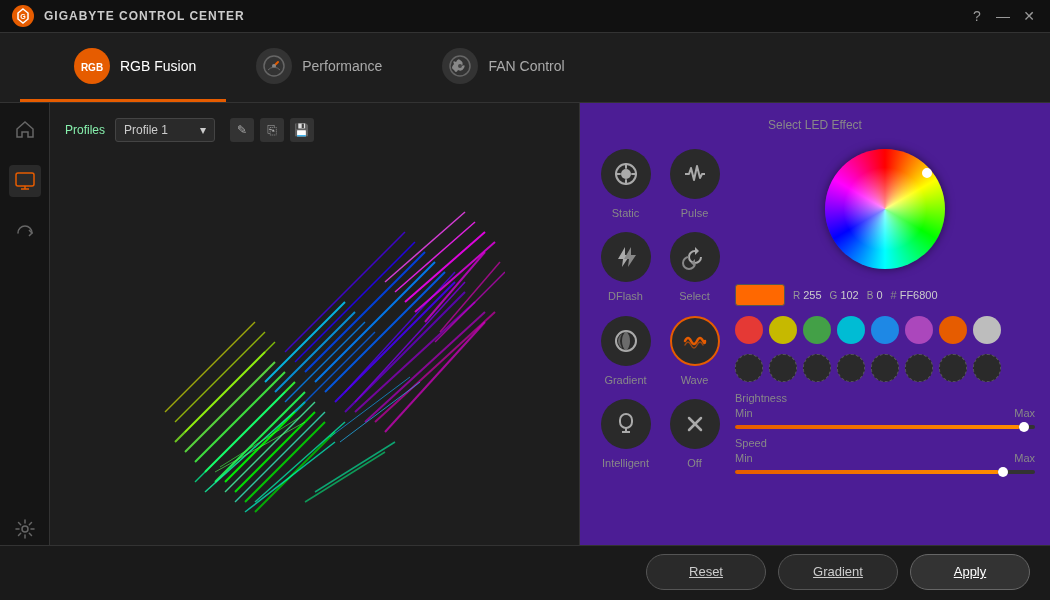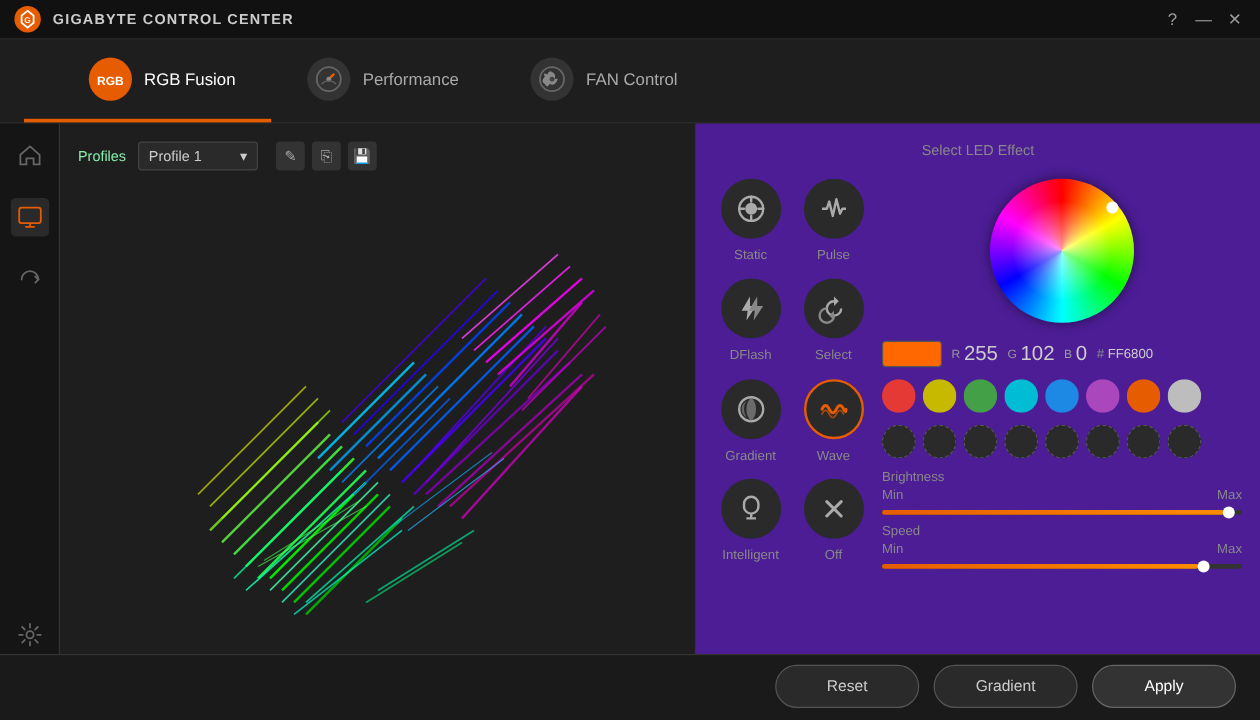--- a/index.html
+++ b/index.html
@@ -264,21 +264,21 @@
       border: 1px solid #555;
     }
     .color-channel {
       display: flex;
       align-items: center;
       gap: 3px;
       font-size: 11px;
       color: #888;
     }
     .color-channel-label { color: #999; font-size: 10px; }
-    .color-channel-value { color: #ccc; font-size: 17px; }
+    .color-channel-value { color: #ccc; font-size: 11px; }
     .hex-label { color: #888; font-size: 11px; }
     .hex-value { color: #ccc; font-size: 11px; }
 
     
     .color-circles-row {
       display: flex;
       gap: 6px;
       flex-wrap: wrap;
     }
     .color-circle {
@@ -352,20 +352,21 @@
       min-width: 120px;
       border-radius: 20px;
       border: 1px solid #555;
       background: #2a2a2a;
       color: #ccc;
       font-size: 13px;
       cursor: pointer;
       display: flex;
       align-items: center;
       justify-content: center;
+      text-decoration: underline;
     }
     .bottom-btn.primary {
       background: #333;
       border-color: #666;
       color: #fff;
     }
 
     
     .gpu-svg {
       width: 380px;

